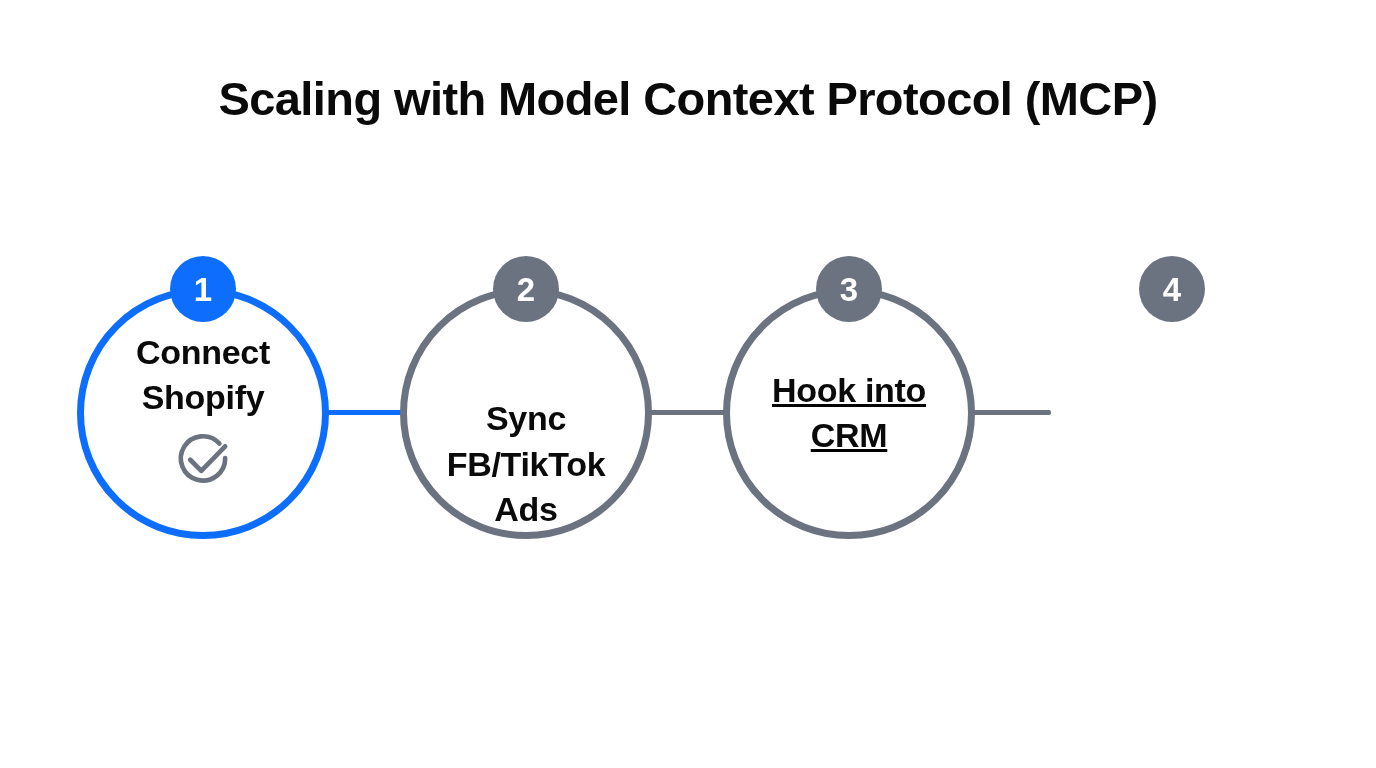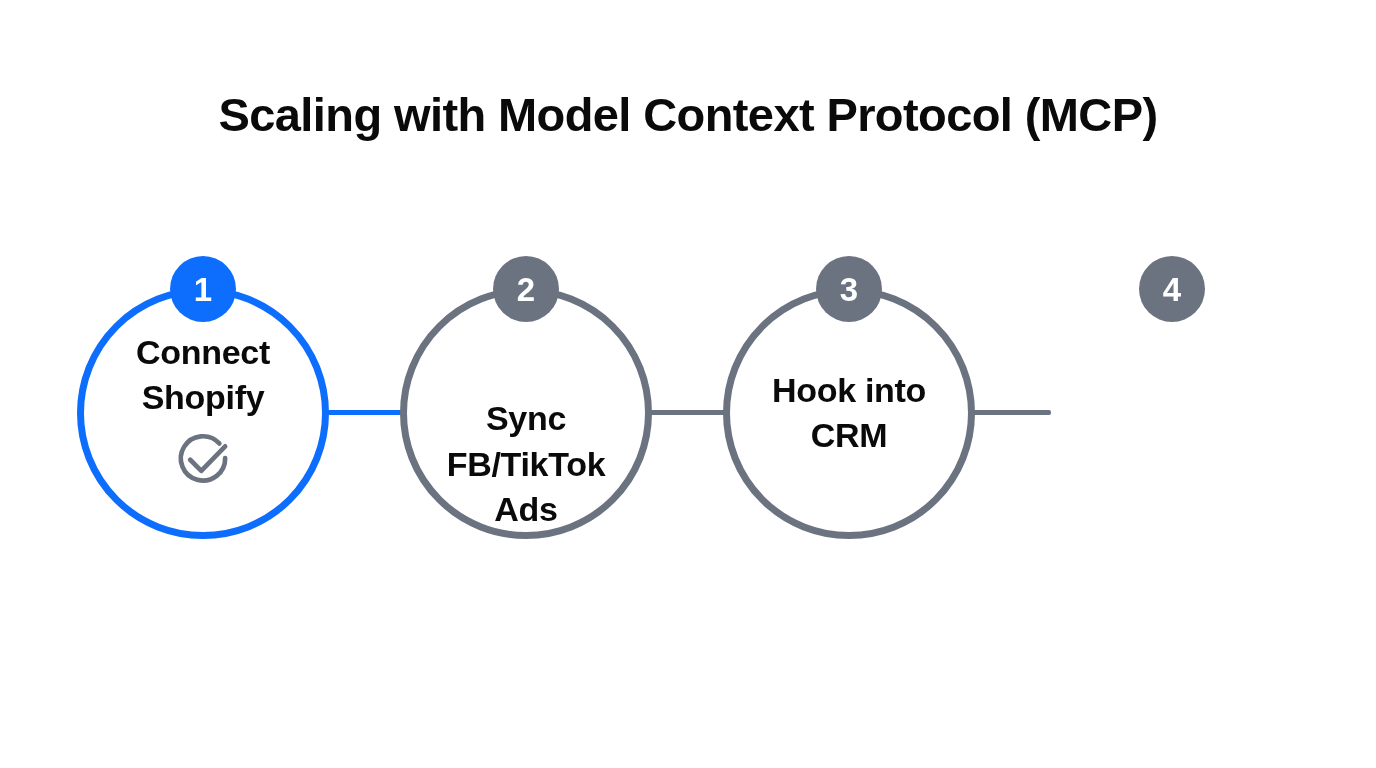--- a/index.html
+++ b/index.html
@@ -20,21 +20,21 @@
     position: absolute;
     inset: 0;
     width: 1376px;
     height: 768px;
   }
 
   
   .title {
     position: absolute;
     left: 0;
-    top: 88px;
+    top: 72px;
     width: 1376px;
     text-align: center;
     font-size: 47px;
     font-weight: 700;
     letter-spacing: -0.6px;
     line-height: 1.15;
     color: #0a0a0a;
     white-space: nowrap;
   }
 
@@ -132,21 +132,21 @@
             <path d="M38 11.5 A19 19 0 1 0 43 24" stroke="#6b7280" stroke-width="4" stroke-linecap="round" fill="none"></path>
           </svg></span>
       </div>
       <div class="badge active" style="left: 170px; background: rgb(13, 110, 253);">1</div>
       <div class="node" style="left: 400px; border-color: rgb(107, 114, 128); justify-content: flex-end;">
         <div class="node-label">Sync
 FB/TikTok
 Ads</div>
       </div>
       <div class="badge" style="left: 493px; background: rgb(107, 114, 128);">2</div>
-      <div class="node" style="left: 723px; border-color: rgb(107, 114, 128);">
+      <div class="node" style="left: 723px; border-color: rgb(107, 114, 128); text-decoration: underline;">
         <div class="node-label">Hook into
 CRM</div>
       </div>
       <div class="badge" style="left: 816px; background: rgb(107, 114, 128);">3</div>
       <div class="badge" style="left: 1139px; background: rgb(107, 114, 128);">4</div>
     </div>
 
 </div>
 
 </body></html>

